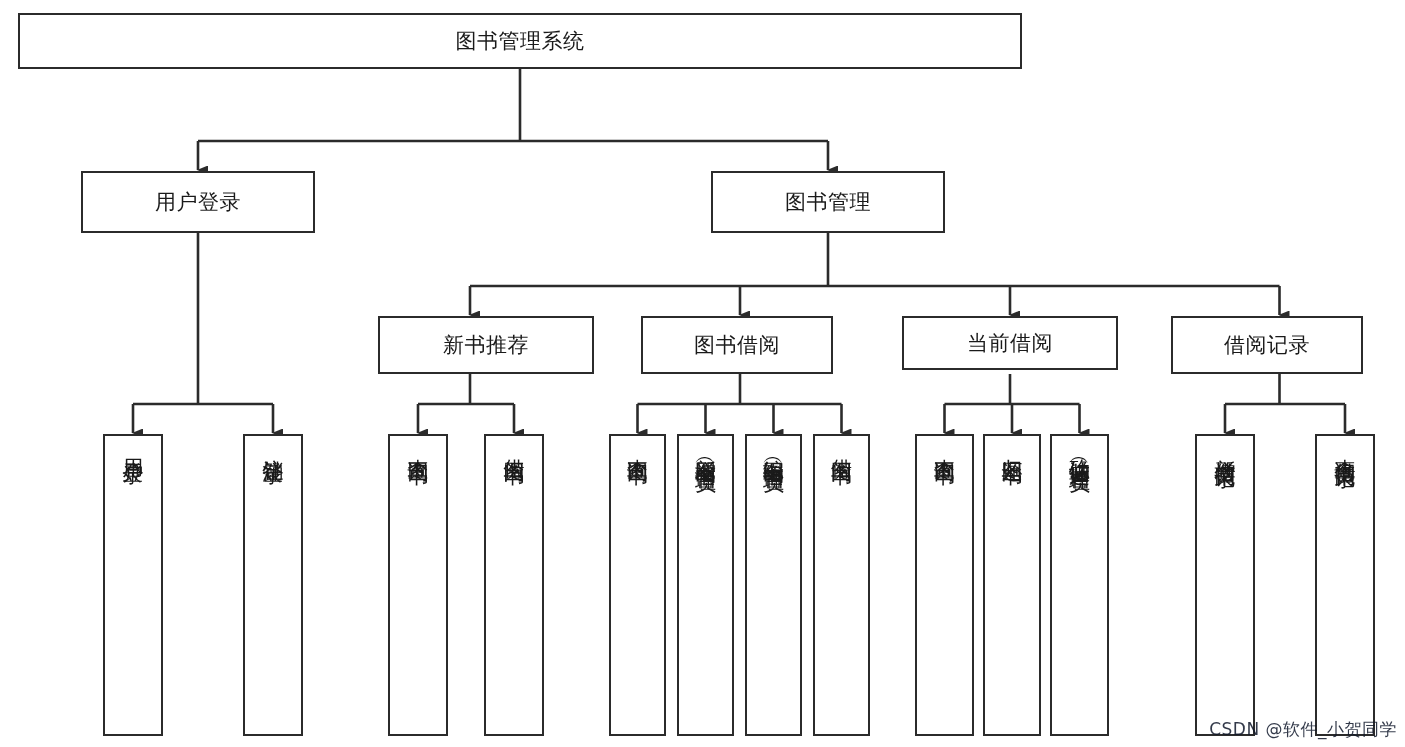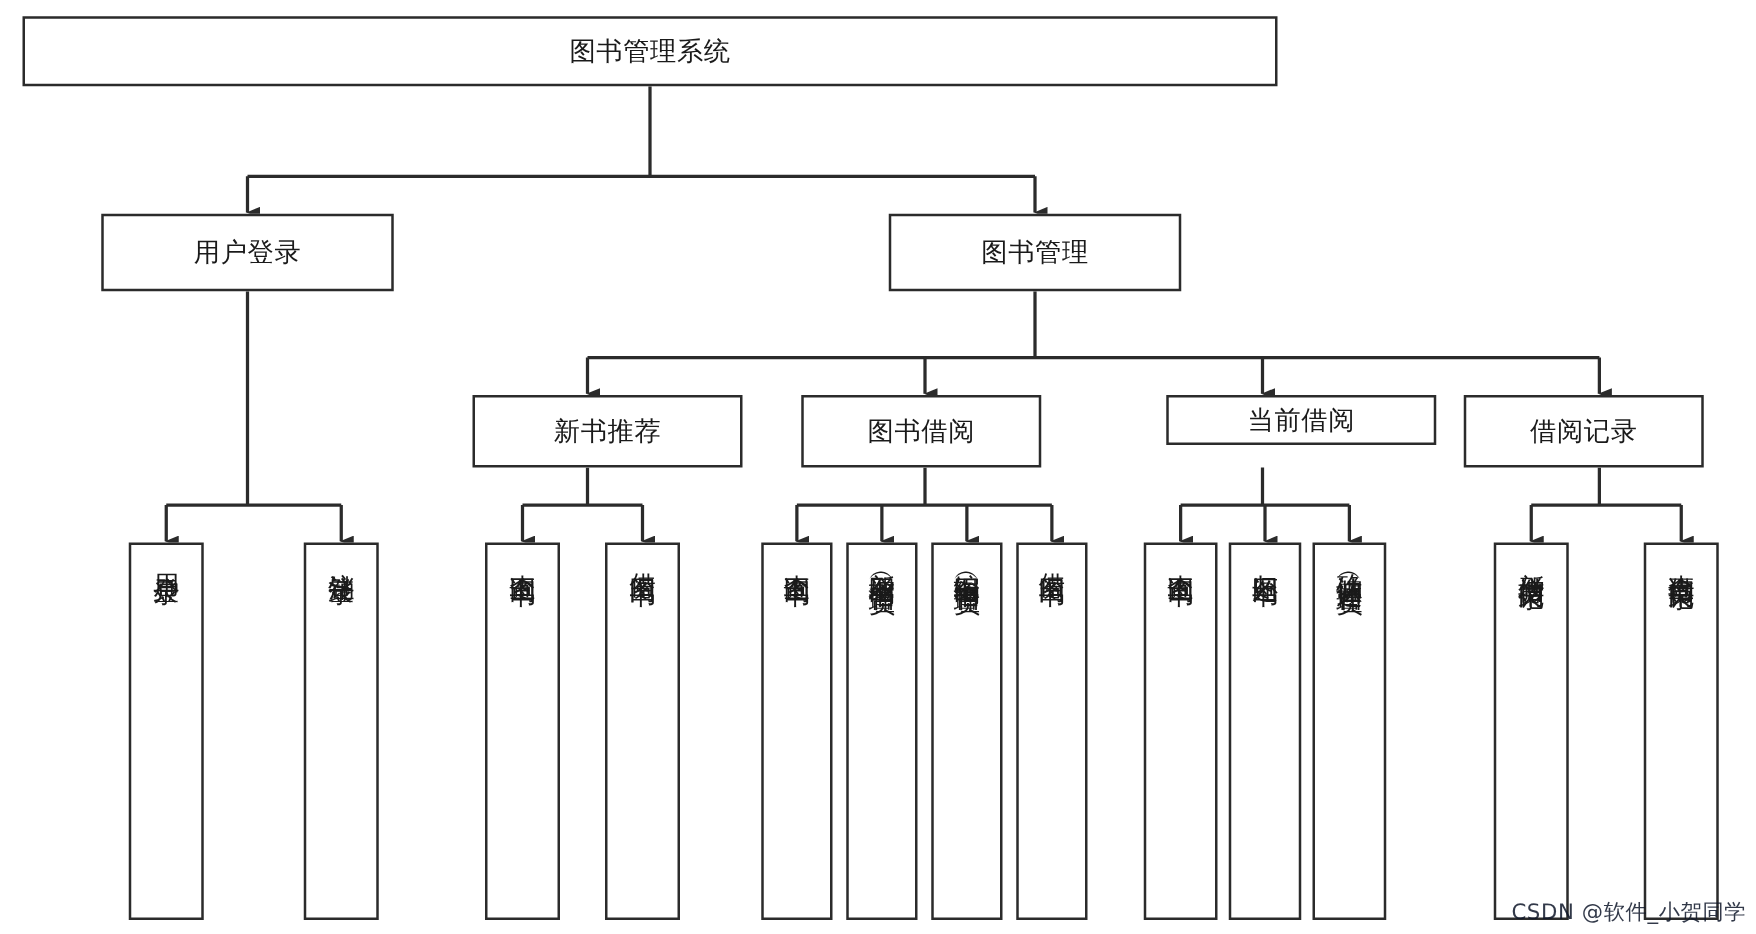--- a/index.html
+++ b/index.html
@@ -127,21 +127,21 @@
       </div>
       <div class="node horiz" style="left: 711px; top: 171px; width: 234px; height: 62px;">
         <span class="label">图书管理</span>
       </div>
       <div class="node horiz" style="left: 362px; top: 316px; width: 216px; height: 58px; margin-left: 16px;">
         <span class="label">新书推荐</span>
       </div>
       <div class="node horiz" style="left: 641px; top: 316px; width: 192px; height: 58px;">
         <span class="label">图书借阅</span>
       </div>
-      <div class="node horiz" style="left: 902px; top: 316px; width: 216px; height: 40px; margin-left: 31px;">
+      <div class="node horiz" style="left: 902px; top: 316px; width: 216px; height: 54px;">
         <span class="label">当前借阅</span>
       </div>
       <div class="node horiz" style="left: 1171px; top: 316px; width: 192px; height: 58px;">
         <span class="label">借阅记录</span>
       </div>
       <div class="node vert" style="left: 103px; top: 434px; width: 60px; height: 302px;">
         <span class="label">用户登录</span>
       </div>
       <div class="node vert" style="left: 243px; top: 434px; width: 60px; height: 302px;">
         <span class="label">注销登录</span>

